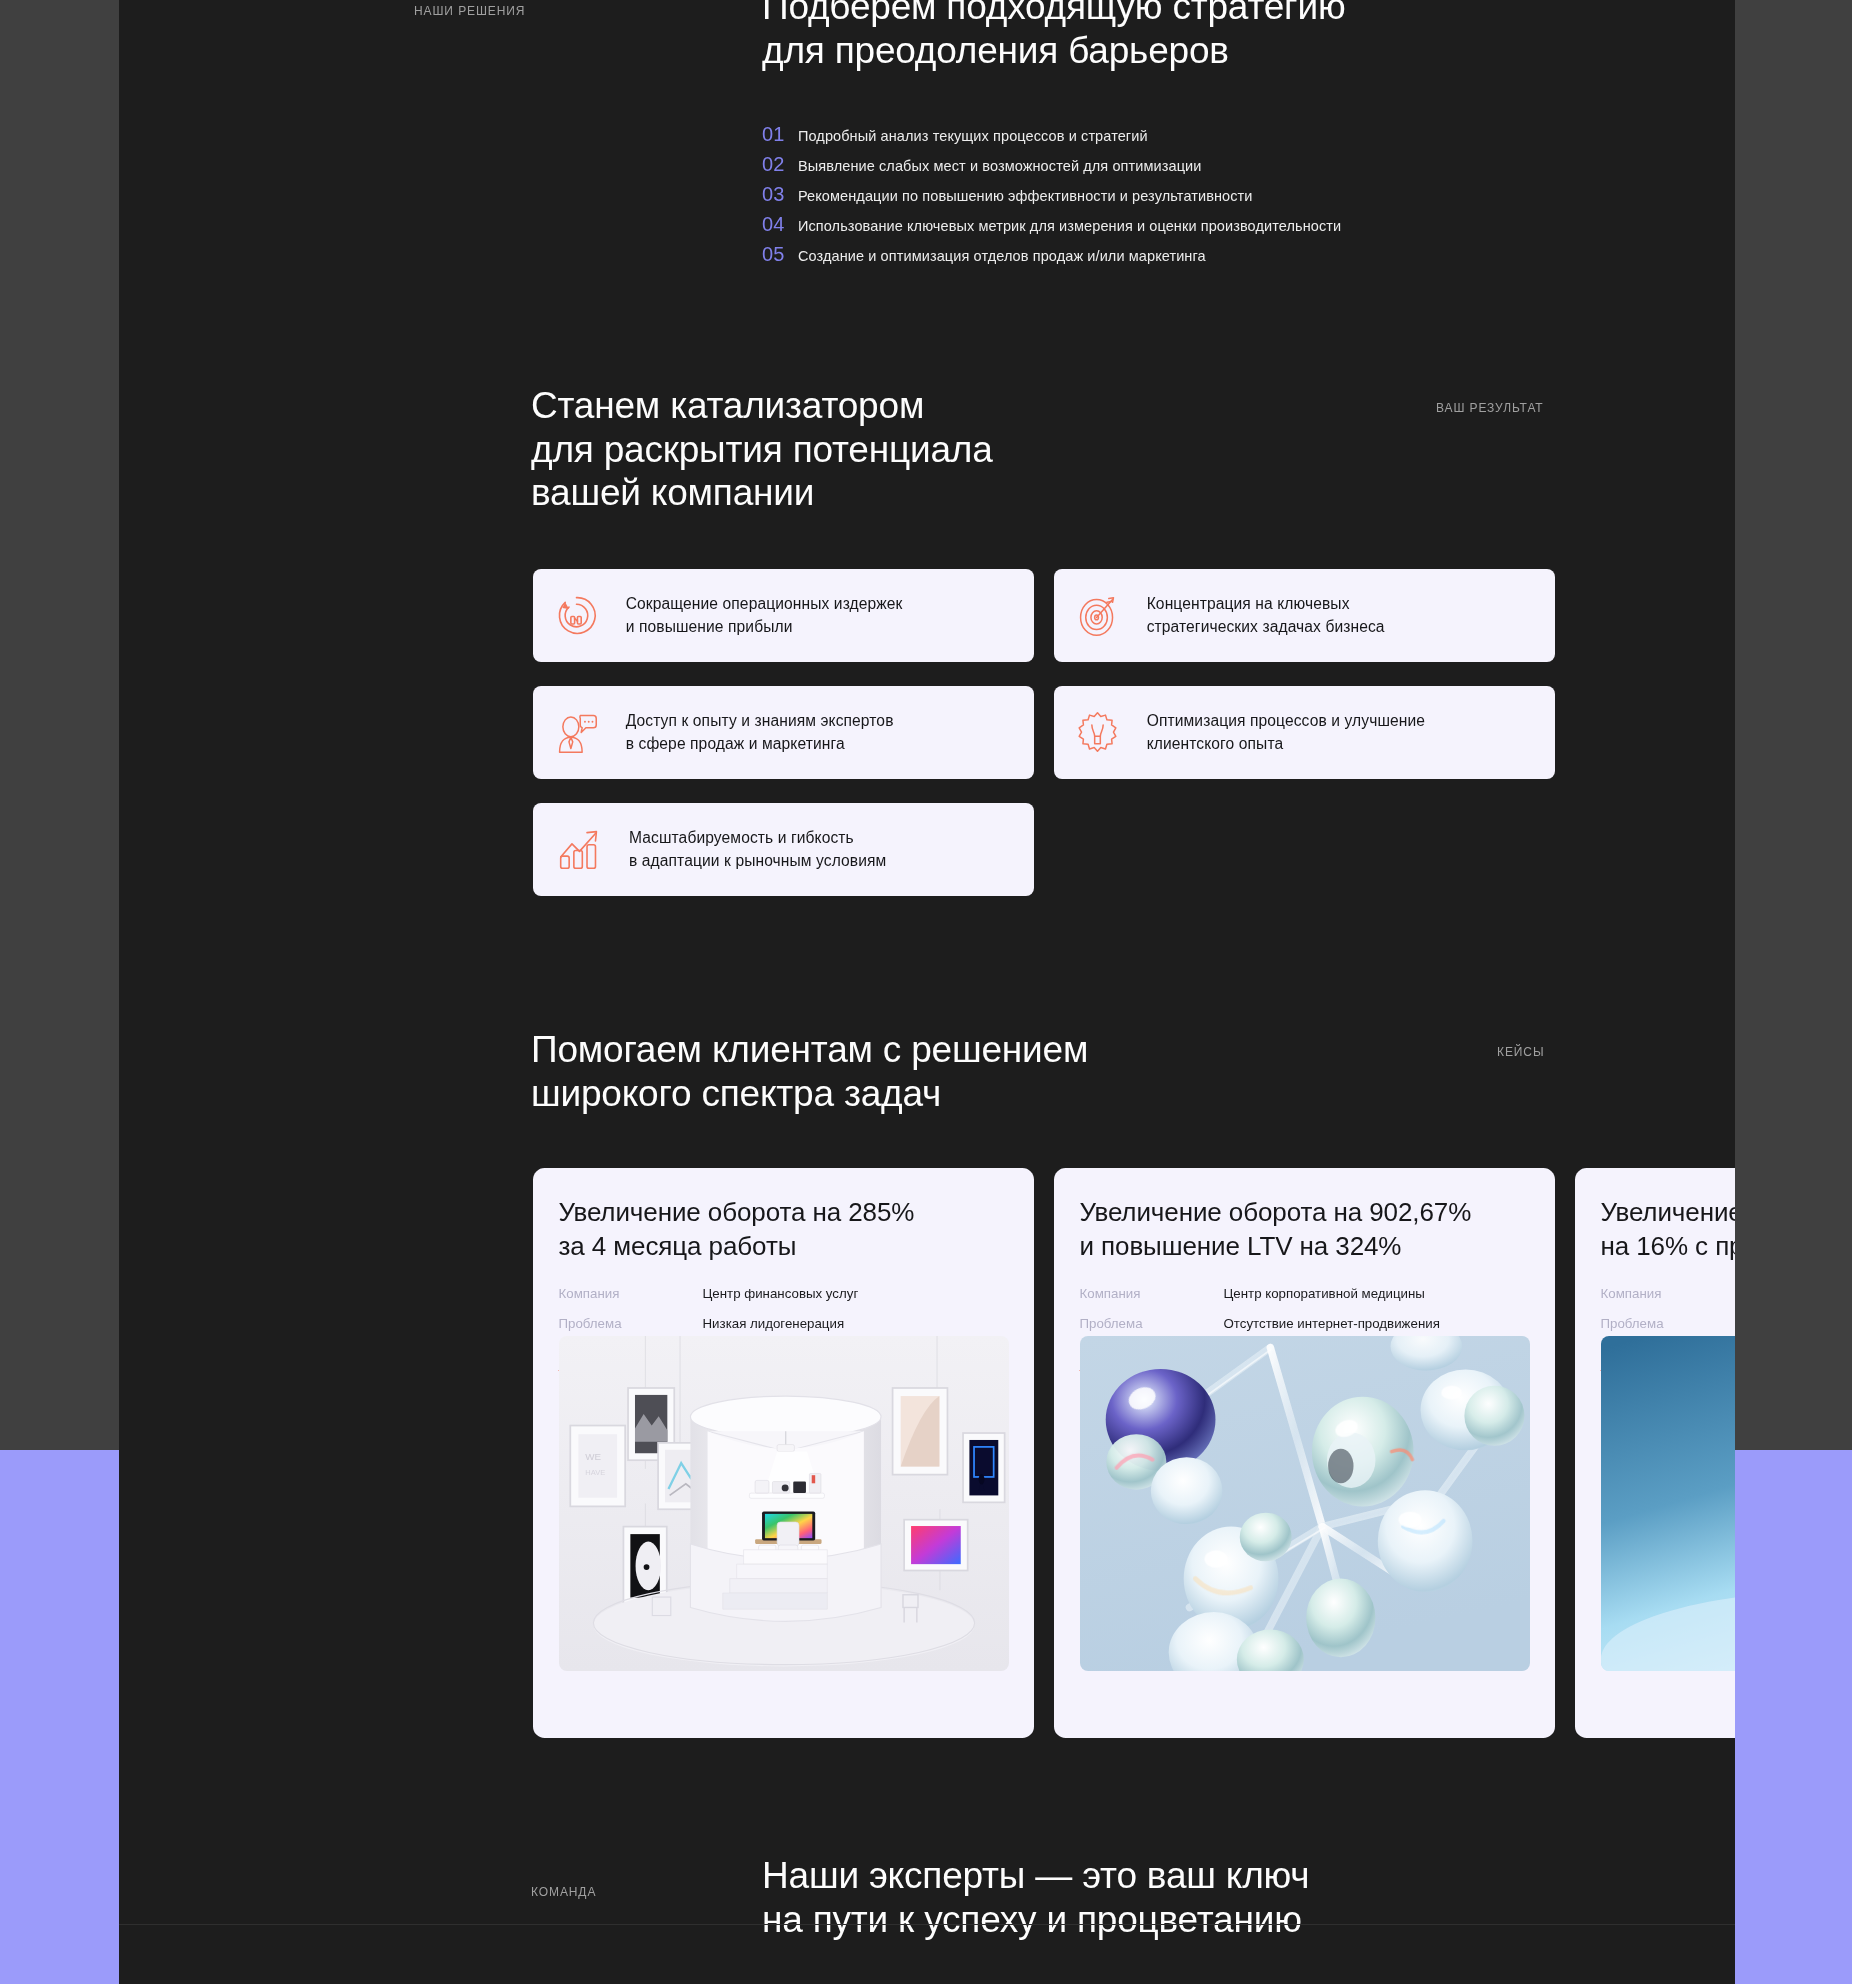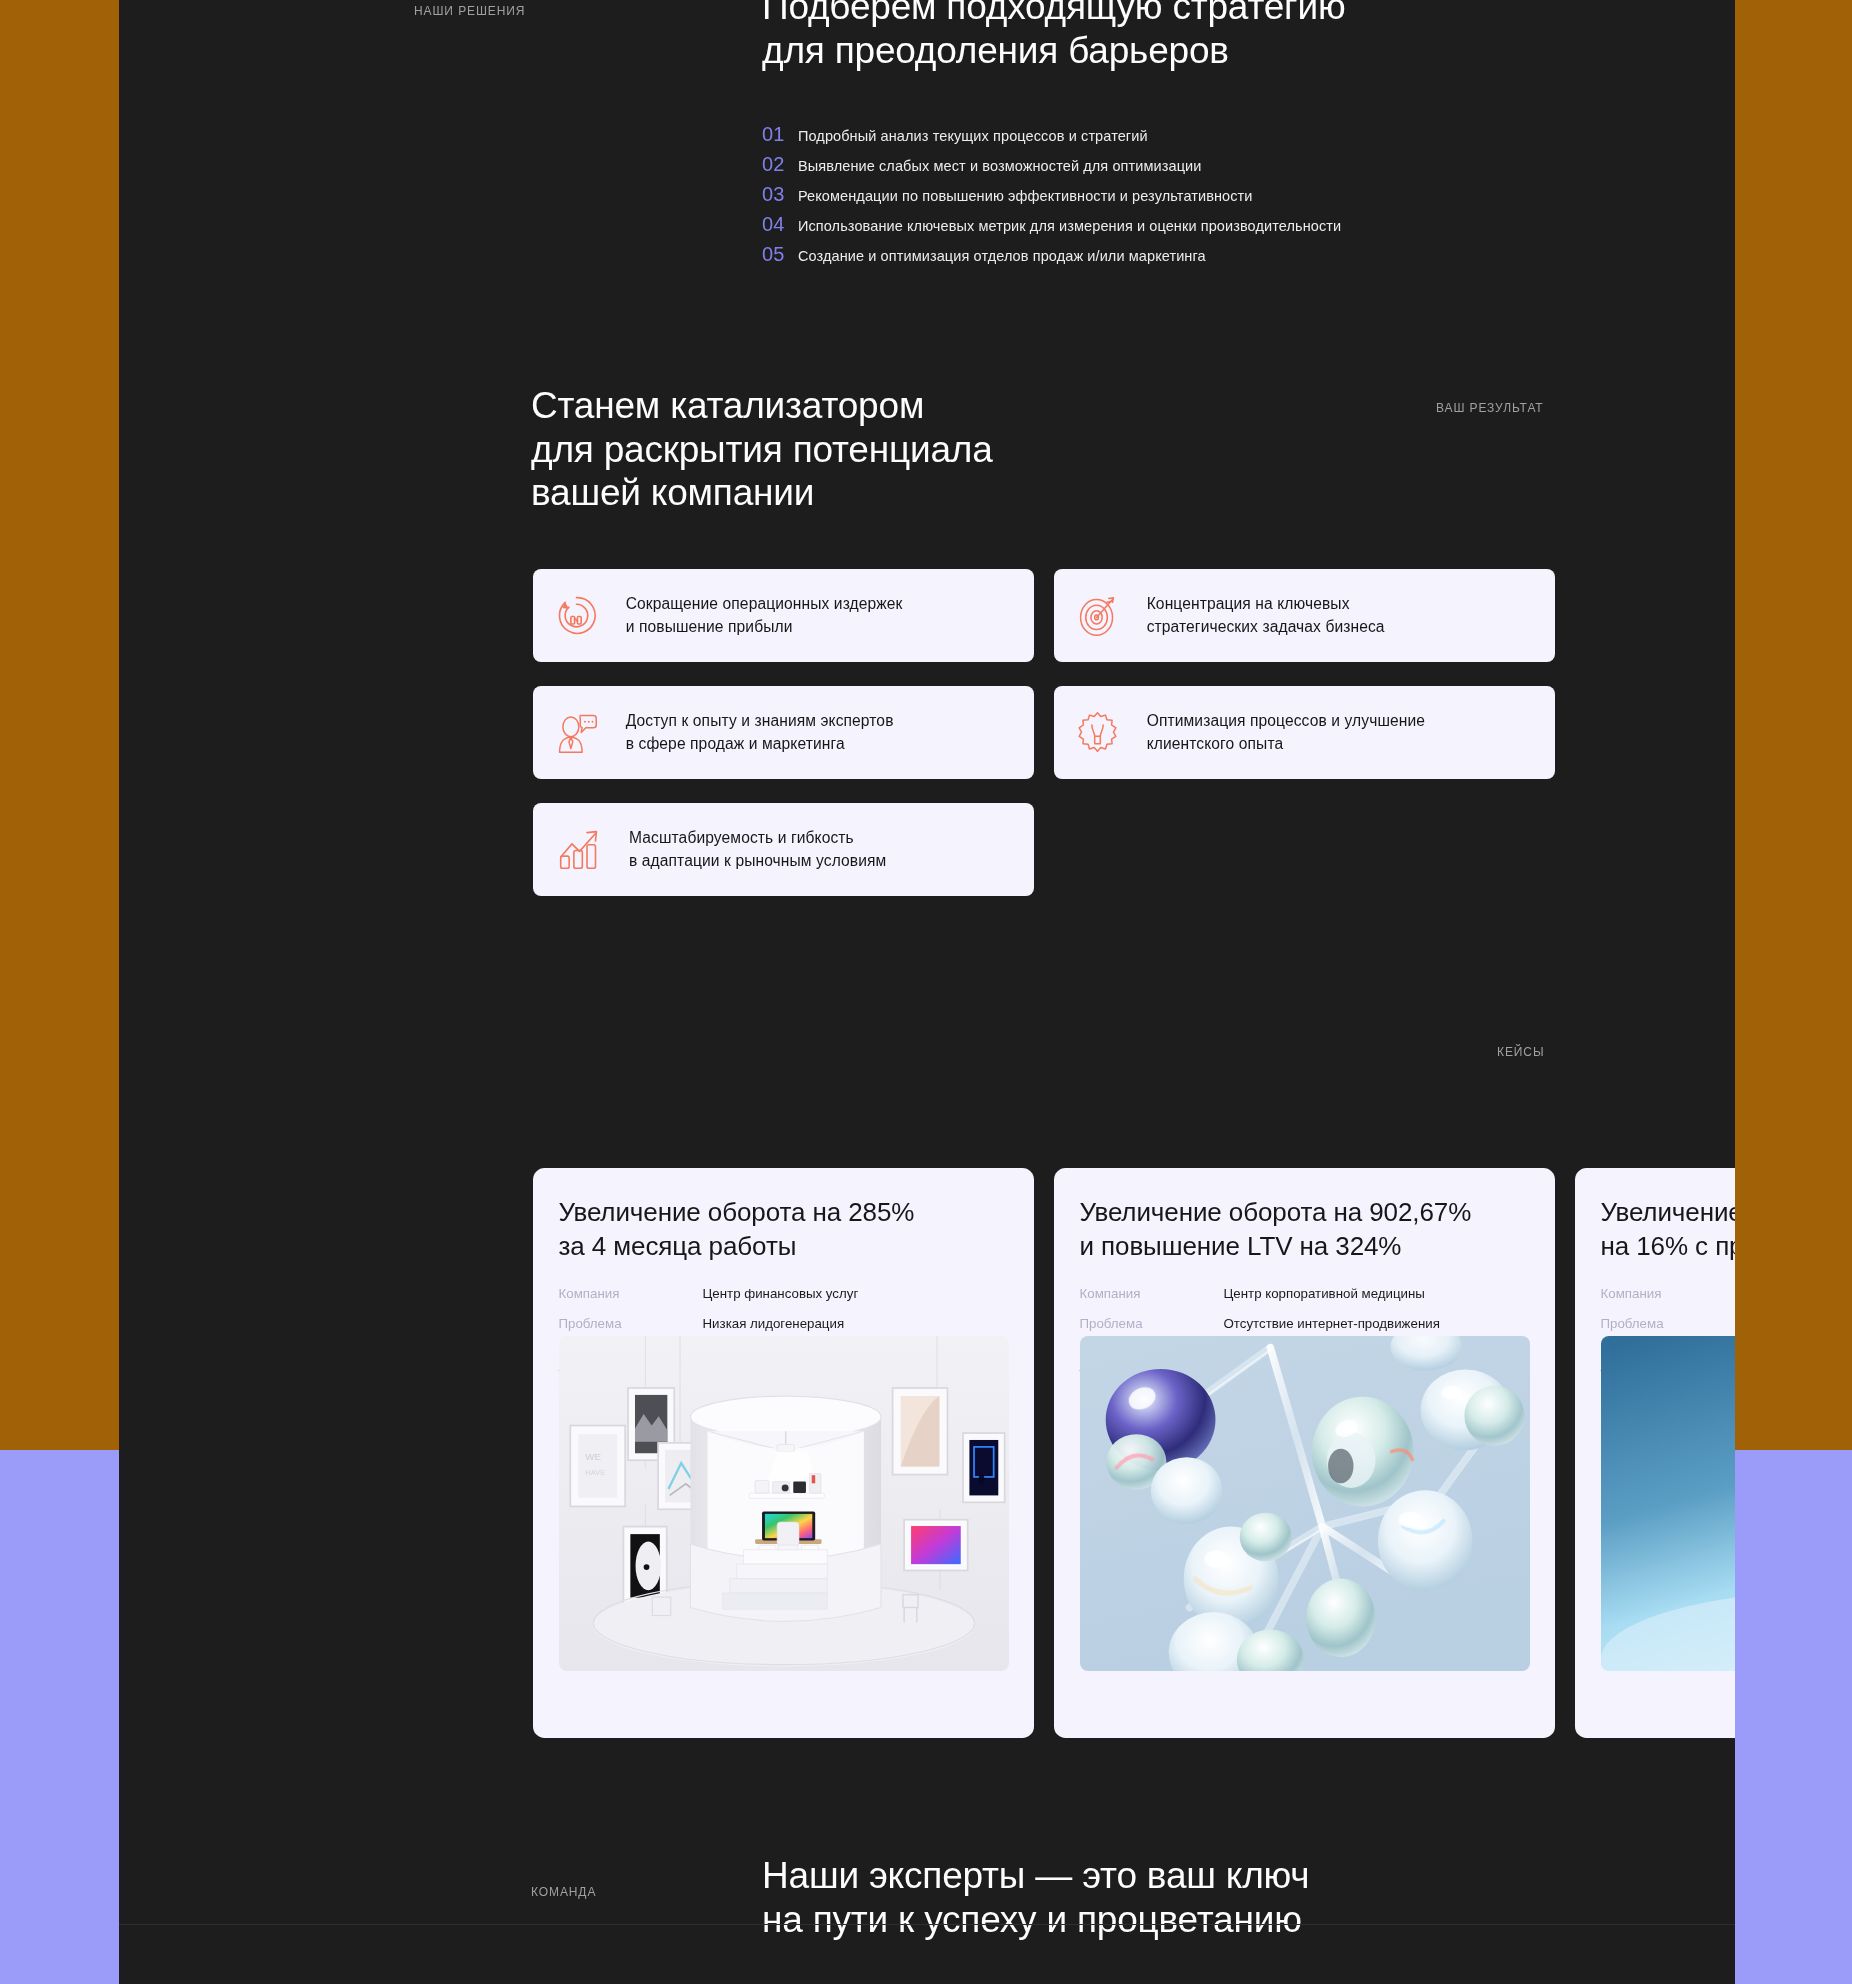--- a/index.html
+++ b/index.html
@@ -7,21 +7,21 @@
     width: 1853px;
     height: 1985px;
     background: #9b9bfa;
     font-family: "Liberation Sans", sans-serif;
     overflow: hidden;
   }
   #page {
     position: relative;
     width: 1853px;
     height: 1450px;
-    background: #a16207;
+    background: #404040;
   }
   
   .canvas {
     position: absolute;
     left: 119px;
     top: 0;
     width: 1616px;
     height: 1985px;
     background: #1d1d1d;
     overflow: hidden;
@@ -298,20 +298,22 @@
             <rect x="10" y="64" width="18" height="26" rx="4"></rect>
             <rect x="38" y="52" width="18" height="38" rx="4"></rect>
             <rect x="66" y="40" width="18" height="50" rx="4"></rect>
           </svg>
         </span>
         <span class="benefit-text">Масштабируемость и гибкость
 в адаптации к рыночным условиям</span>
       </div>
     </div>
 
+    <h2 class="h-display h-cases">Помогаем клиентам с решением
+широкого спектра задач</h2>
     <div class="eyebrow eyebrow-cases">КЕЙСЫ</div>
 
     <div class="cases-row">
 
       <div class="case-card cc-0">
         <div class="case-title">Увеличение оборота на 285%
 за 4 месяца работы</div>
         <div class="case-meta">
           <div class="case-meta-row">
             <span class="case-meta-label">Компания</span>

